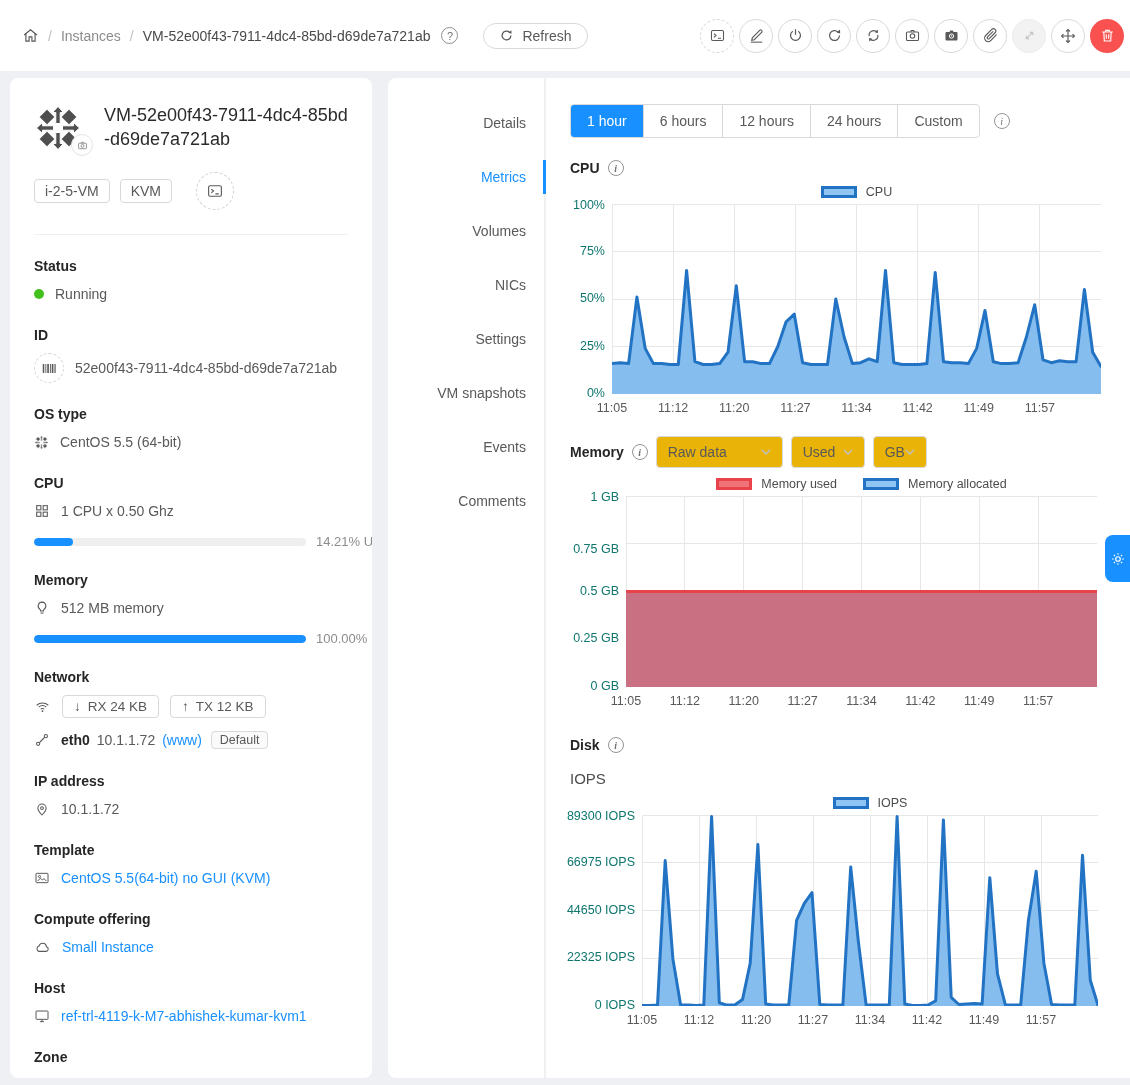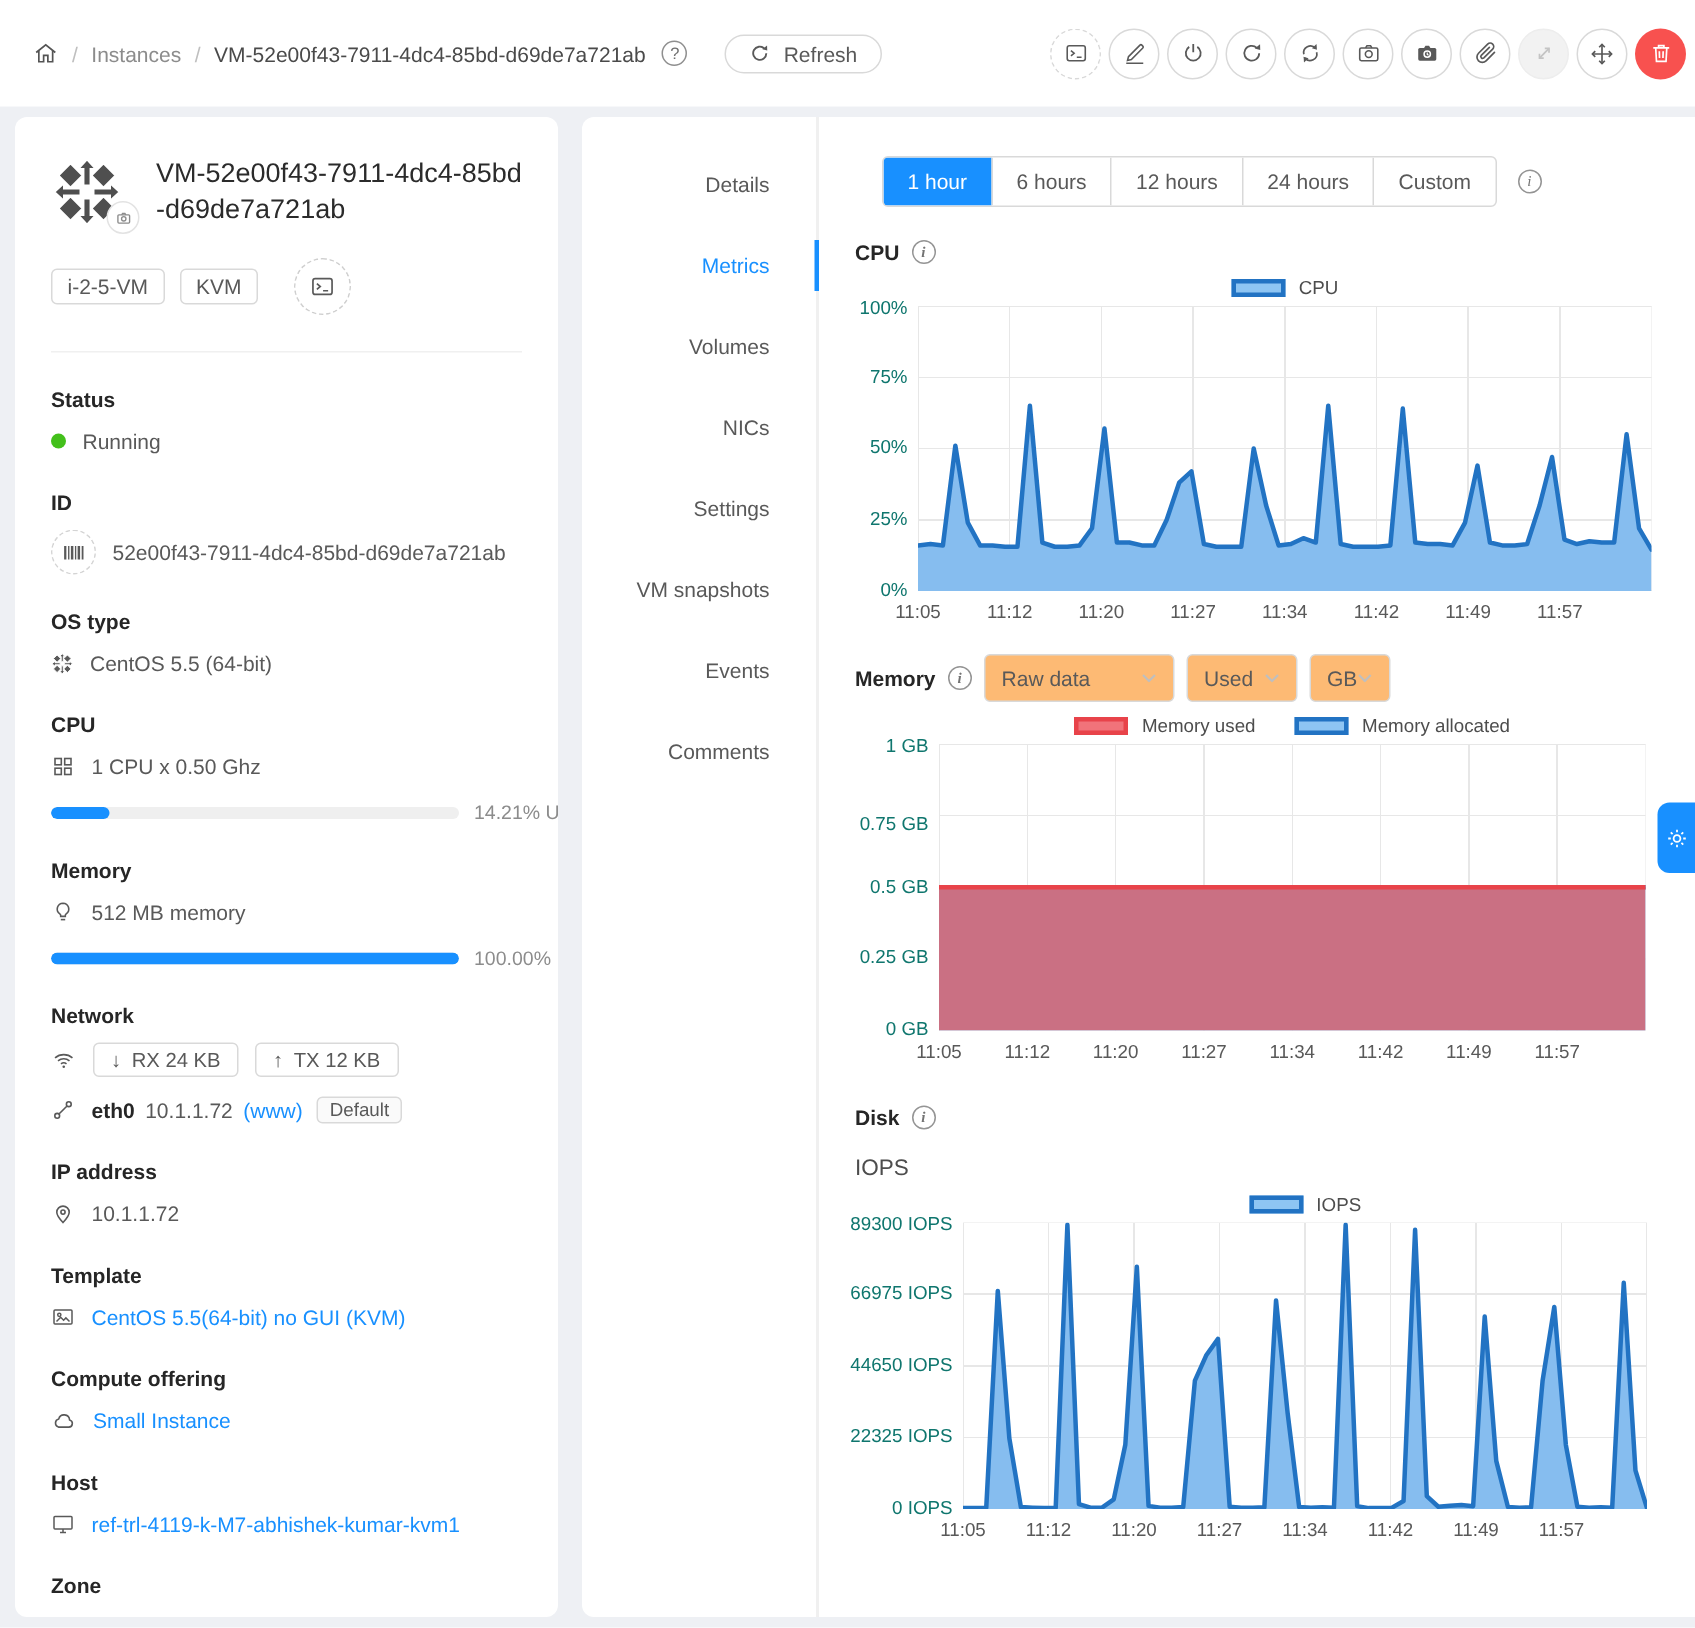--- a/index.html
+++ b/index.html
@@ -48,38 +48,38 @@
   .bfill { height:100%; border-radius:4px; background:#1890ff; }
   .usedlab { font-size:13px; color:#8c8c8c; white-space:nowrap; }
   .nbtn { display:inline-flex; align-items:center; gap:7px; border:1px solid #d9d9d9; border-radius:4px; background:#fff; padding:3px 11px; font-size:13.5px; color:#595959; }
   .nic-row { margin-top:12px; }
   .nic-name { font-weight:700; color:#262626; }
   a.link { color:#1890ff; text-decoration:none; cursor:pointer; }
   .mini-tag { border:1px solid #d9d9d9; border-radius:4px; padding:1px 8px; font-size:12.5px; color:#595959; background:#fafafa; margin-left:4px; }
 
   
   .tabs-col { width:158px; flex:none; border-right:2px solid #f0f0f0; padding-top:25px; }
-  .tab { height:40px; margin-bottom:14px; display:flex; align-items:center; justify-content:flex-end; padding-right:31px; font-size:14px; color:#595959; cursor:pointer; position:relative; }
+  .tab { height:40px; margin-bottom:14px; display:flex; align-items:center; justify-content:flex-end; padding-right:18px; font-size:14px; color:#595959; cursor:pointer; position:relative; }
   .tab.active { color:#1890ff; }
   .tab.active::after { content:''; position:absolute; right:-2px; top:3px; bottom:3px; width:3px; background:#1890ff; }
 
   
   .metrics-col { flex:1; padding:26px 0 0 24px; }
   .range-row { display:flex; align-items:center; }
-  .range-group { display:inline-flex; border:1px solid #d9d9d9; border-radius:4px; overflow:hidden; background:#fff;margin-left:18px; }
+  .range-group { display:inline-flex; border:1px solid #d9d9d9; border-radius:4px; overflow:hidden; background:#fff; }
   .range { padding:5px 16px; font-size:14px; color:#595959; border-left:1px solid #d9d9d9; cursor:pointer; line-height:22px; }
   .range:first-child { border-left:none; }
   .range.active { background:#1890ff; color:#fff; }
   .info-ic { width:16px; height:16px; border:1.2px solid #949494; border-radius:50%; color:#737373; font-size:10px; display:inline-flex; align-items:center; justify-content:center; flex:none; font-style:italic; font-family:"Liberation Serif", serif; }
   .range-row .info-ic { margin-left:14px; }
   .chart-block { margin-top:22px; }
   .chart-title { display:flex; align-items:center; gap:8px; font-weight:700; font-size:14px; color:#262626; }
   .chart-sub { margin-top:17px; font-size:15px; color:#4d4d4d; }
   .mem-head { display:flex; align-items:center; gap:8px; }
-  .sel { height:32px; border:1px solid #d9d9d9; border-radius:4px; background:#fdba74; display:flex; align-items:center; justify-content:space-between; padding:0 11px; font-size:14px; color:#595959; cursor:pointer; }
+  .sel { height:32px; border:1px solid #d9d9d9; border-radius:4px; background:#eab308; display:flex; align-items:center; justify-content:space-between; padding:0 11px; font-size:14px; color:#595959; cursor:pointer; }
   .sel:nth-of-type(1) { margin-left:12px; }
   .legend { display:flex; justify-content:center; align-items:center; gap:26px; margin:9px 0 5px; }
   .litem { display:flex; align-items:center; gap:9px; }
   .sw { width:36px; height:12px; border:3px solid; flex:none; }
   .llab { font-size:12.5px; color:#4d4d4d; }
   .chart-area { display:flex; }
   .ylabels { position:relative; flex:none; }
   .ylabels span { position:absolute; right:7px; font-size:12.5px; color:#0f766e; white-space:nowrap; }
   .xlabels { position:relative; height:26px; }
   .xlabels span { position:absolute; top:7px; transform:translateX(-50%); font-size:12.5px; color:#595959; }

